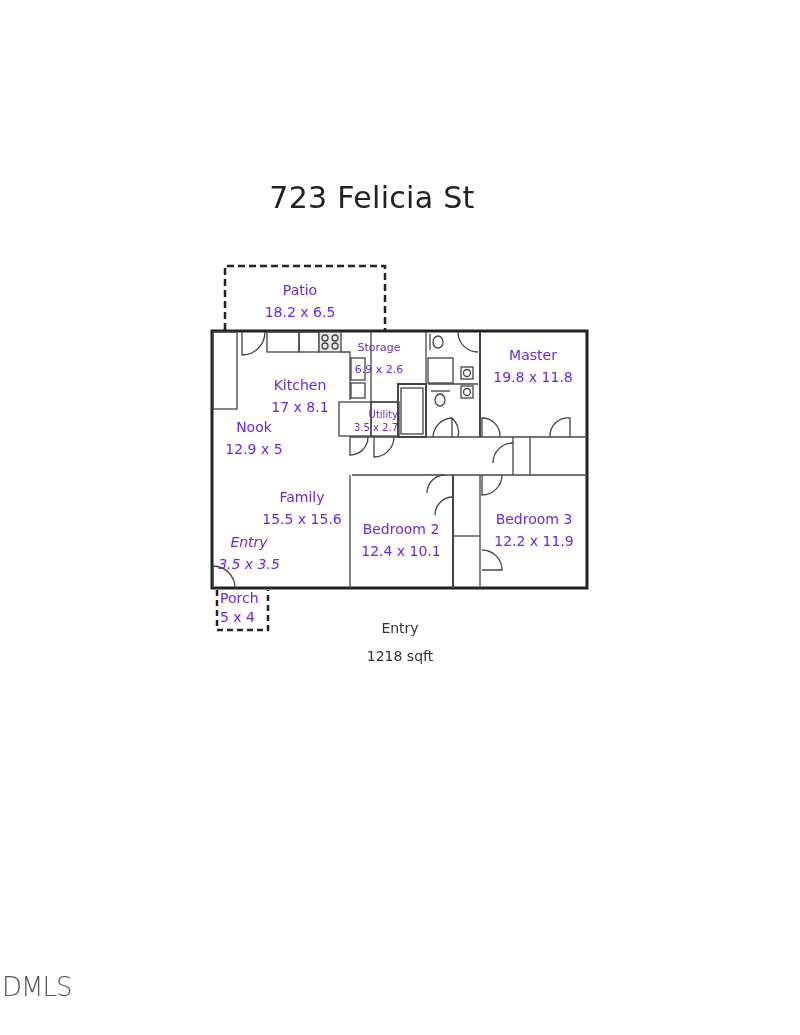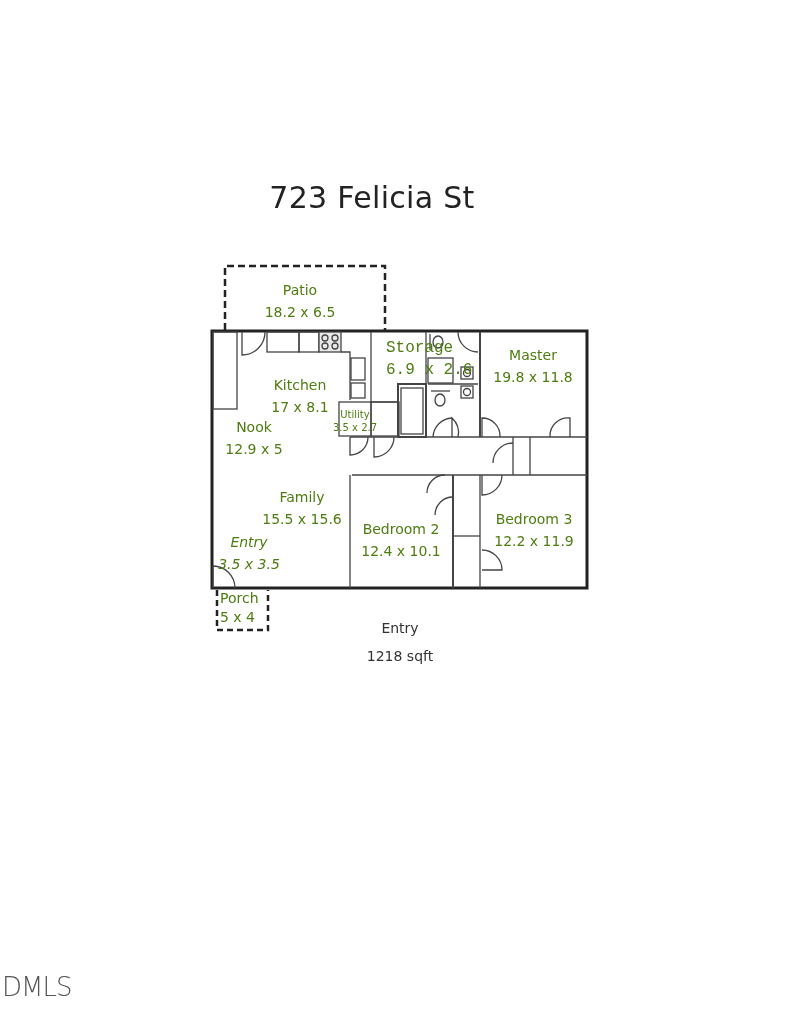--- a/index.html
+++ b/index.html
@@ -1,21 +1,21 @@
 <!DOCTYPE html>
 <html><head>
   <meta charset="utf-8">
   <style>
     html, body { margin: 0; padding: 0; background: #ffffff; }
     body { width: 800px; height: 1035px; position: relative; overflow: hidden;
            font-family: "DejaVu Sans", sans-serif; color: #333; }
     .title { position: absolute; left: 0; width: 744px; top: 180px; text-align: center;
              font-size: 30px; color: #222; letter-spacing: 0.3px; }
     .plan { position: absolute; left: 0; top: 0; width: 800px; height: 1035px; }
-    .lbl { position: absolute; text-align: center; font-size: 14px; color: #4d7c0f; line-height: 22px; white-space: nowrap; }
+    .lbl { position: absolute; text-align: center; font-size: 14px; color: #6d28d9; line-height: 22px; white-space: nowrap; }
     .lbl.small { font-size: 10px; line-height: 13px; }
     .total { position: absolute; left: 330px; width: 140px; text-align: center; font-size: 14px; color: #333; }
     .logo { position: absolute; left: 2px; top: 972px; font-size: 26px; color: #555; font-weight: 300;
             letter-spacing: -1px; font-family: "DejaVu Sans", sans-serif; }
   </style>
 </head>
 <body>
 
 <div class="title">723 Felicia St</div>
 
@@ -97,29 +97,29 @@
 </svg>
 
 <div class="lbl" style="left:245px;top:279px;width:110px;">
   <div>Patio</div>
     <div>18.2 x 6.5</div>
 </div>
 <div class="lbl" style="left:250px;top:374px;width:100px;">
   <div>Kitchen</div>
     <div>17 x 8.1</div>
 </div>
-<div class="lbl" style="left:386px;top:337px;width:64px;font-size:16px;font-family:Liberation Mono, monospace;">
+<div class="lbl" style="left:347px;top:337px;width:64px;font-size:11px;">
   <div>Storage</div>
     <div>6.9 x 2.6</div>
 </div>
 <div class="lbl" style="left:482px;top:344px;width:102px;">
   <div>Master</div>
     <div>19.8 x 11.8</div>
 </div>
-<div class="lbl small" style="left:326px;top:408px;width:58px;">
+<div class="lbl small" style="left:340px;top:408px;width:58px;text-align:right;">
   <div>Utility</div>
     <div>3.5 x 2.7</div>
 </div>
 <div class="lbl" style="left:214px;top:416px;width:80px;">
   <div>Nook</div>
     <div>12.9 x 5</div>
 </div>
 <div class="lbl" style="left:250px;top:486px;width:104px;">
   <div>Family</div>
     <div>15.5 x 15.6</div>

